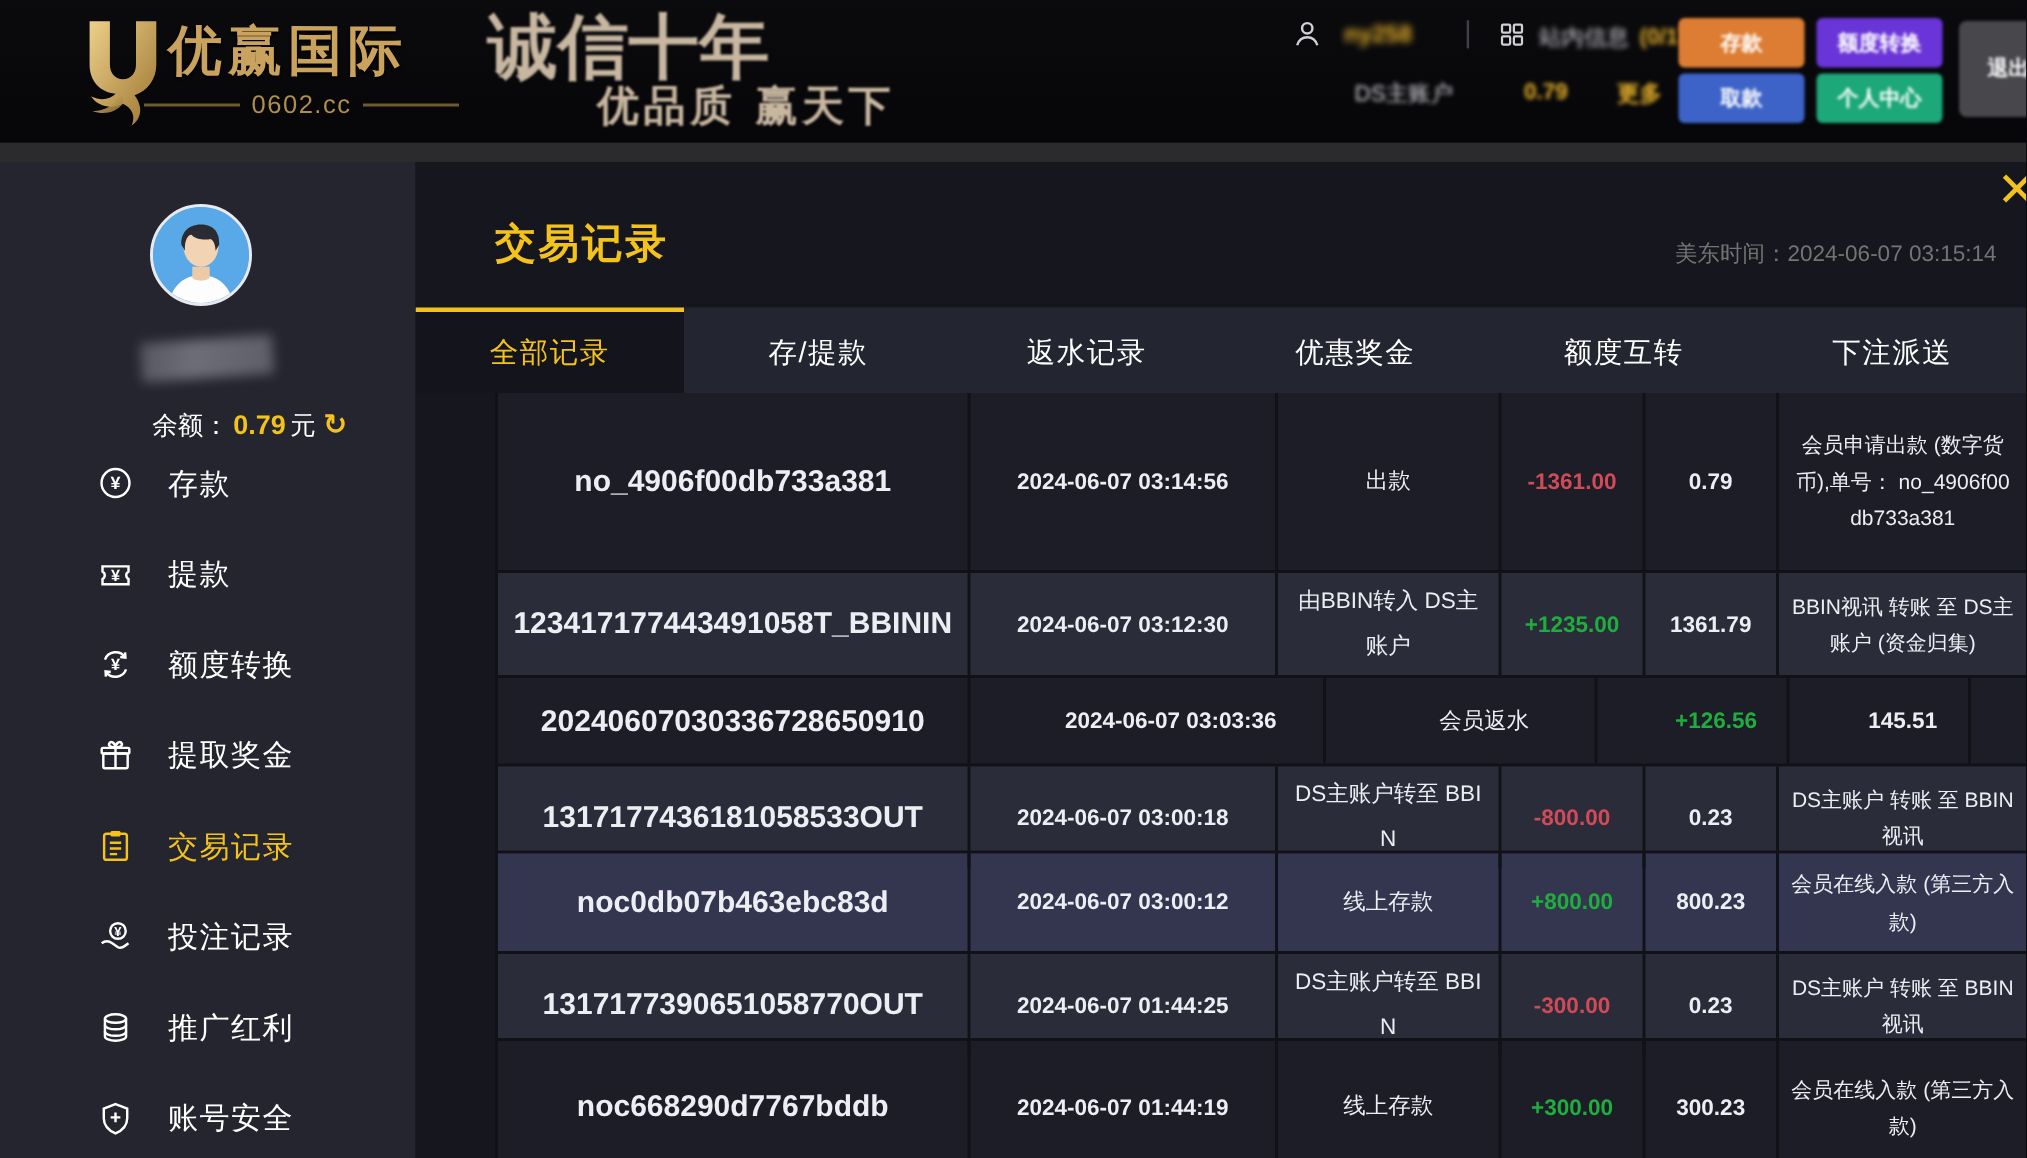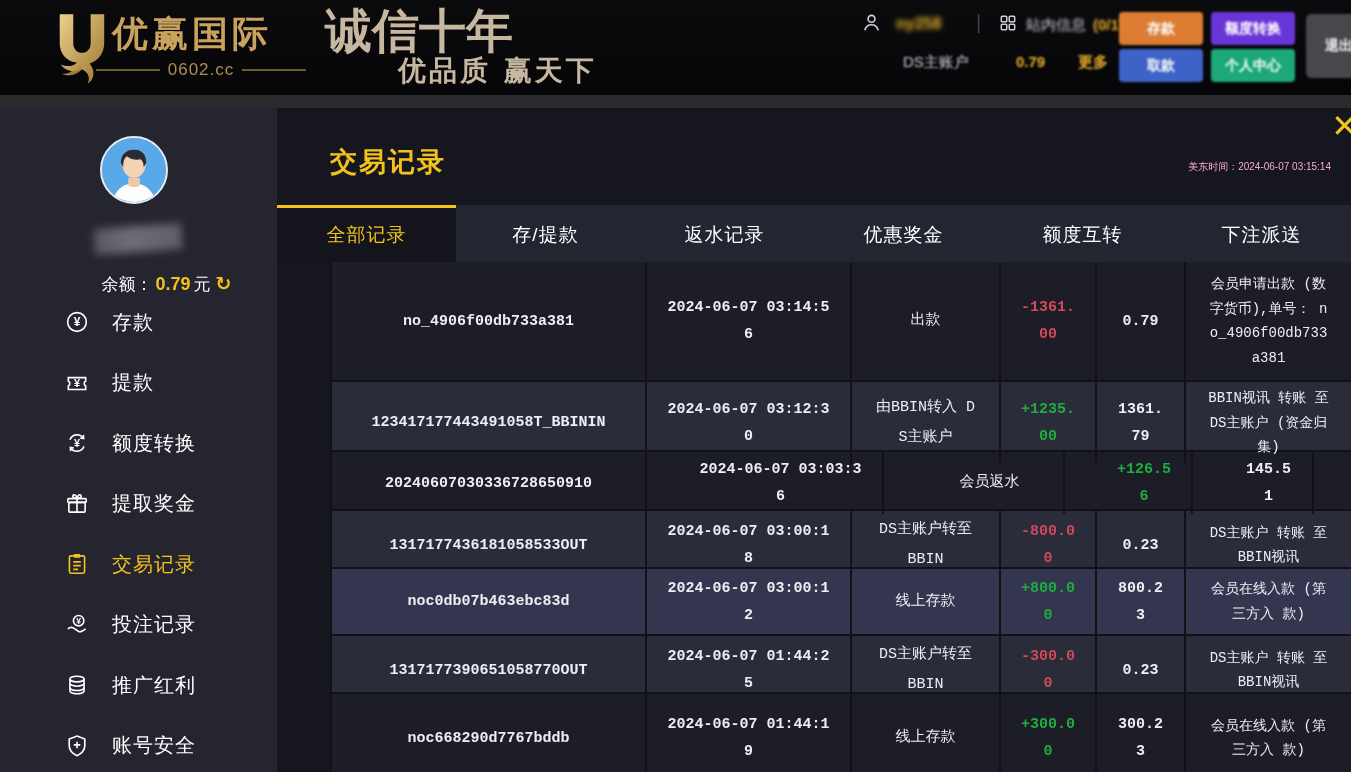--- a/index.html
+++ b/index.html
@@ -58,35 +58,35 @@
   .side-item .side-icon svg { width:26px; height:26px; display:block; }
   .side-item .side-label { font-size:20px; letter-spacing:1px; }
   .side-item.active { color:var(--c-accent,#f3c21b); }
   .side-item.active .side-icon { color:var(--c-accent,#f3c21b); }
 
   
   .main { position:absolute; left:277px; top:108px; width:1074px; height:664px; background:#16171e; overflow:hidden; }
   .close-x { position:absolute; right:-7px; top:2px; color:var(--c-accent,#f3c21b); font-size:32px; font-weight:bold;
     background:none; border:none; cursor:pointer; font-family:inherit; line-height:1; }
   .page-title { position:absolute; left:53px; top:36px; font-size:27px; font-weight:bold; color:var(--c-accent,#f3c21b); letter-spacing:2px; }
-  .time-line { position:absolute; right:20px; top:52px; font-size:10px; color:#f9a8d4; }
+  .time-line { position:absolute; right:20px; top:52px; font-size:15px; color:#737373; }
 
   .tabs { position:absolute; left:0; top:97px; width:1074px; height:57px; display:flex; background:#232531; }
   .tab { width:179px; display:flex; align-items:center; justify-content:center; font-size:19px; color:#fff;
     border-top:3px solid transparent; cursor:pointer; letter-spacing:1px; }
   .tab.active { background:#14151c; color:var(--c-accent,#f3c21b); border-top-color:var(--c-accent,#f3c21b); }
 
   .ttable { position:absolute; left:53px; top:154px; width:1021px; border-left:2px solid #111218; }
   .trow { display:grid; grid-template-columns:315px 205px 149px 96px 89px 165px; border-bottom:2px solid #111218; }
   .tone-dark { background:#1c1d27; }
   .tone-medium { background:#2a2c3a; }
   .tone-highlight { background:#343650; }
   .tcell { display:flex; align-items:center; justify-content:center; text-align:center;
-    border-right:2px solid #111218; padding:4px 20px; color:#eceef3; font-size:15px; word-break:break-all; line-height:1.8;font-family:Liberation Mono, monospace; }
-  .tcell.c-id { font-weight:bold; font-size:15px; }
+    border-right:2px solid #111218; padding:4px 8px; color:#eceef3; font-size:15px; word-break:break-all; line-height:1.8; }
+  .tcell.c-id { font-weight:bold; font-size:20px; }
   .tcell.c-time { font-weight:bold; }
   .tcell.c-type { line-height:2.0; }
   .tcell.c-amount { font-weight:bold; }
   .tcell.c-amount.neg { color:var(--c-negative,#d04a58); }
   .tcell.c-amount.pos { color:var(--c-positive,#1fae3e); }
   .tcell.c-balance { font-weight:bold; }
   .tcell.c-remark { font-size:14px; line-height:1.75; border-right:none; }
 </style>
 </head>
 <body>

